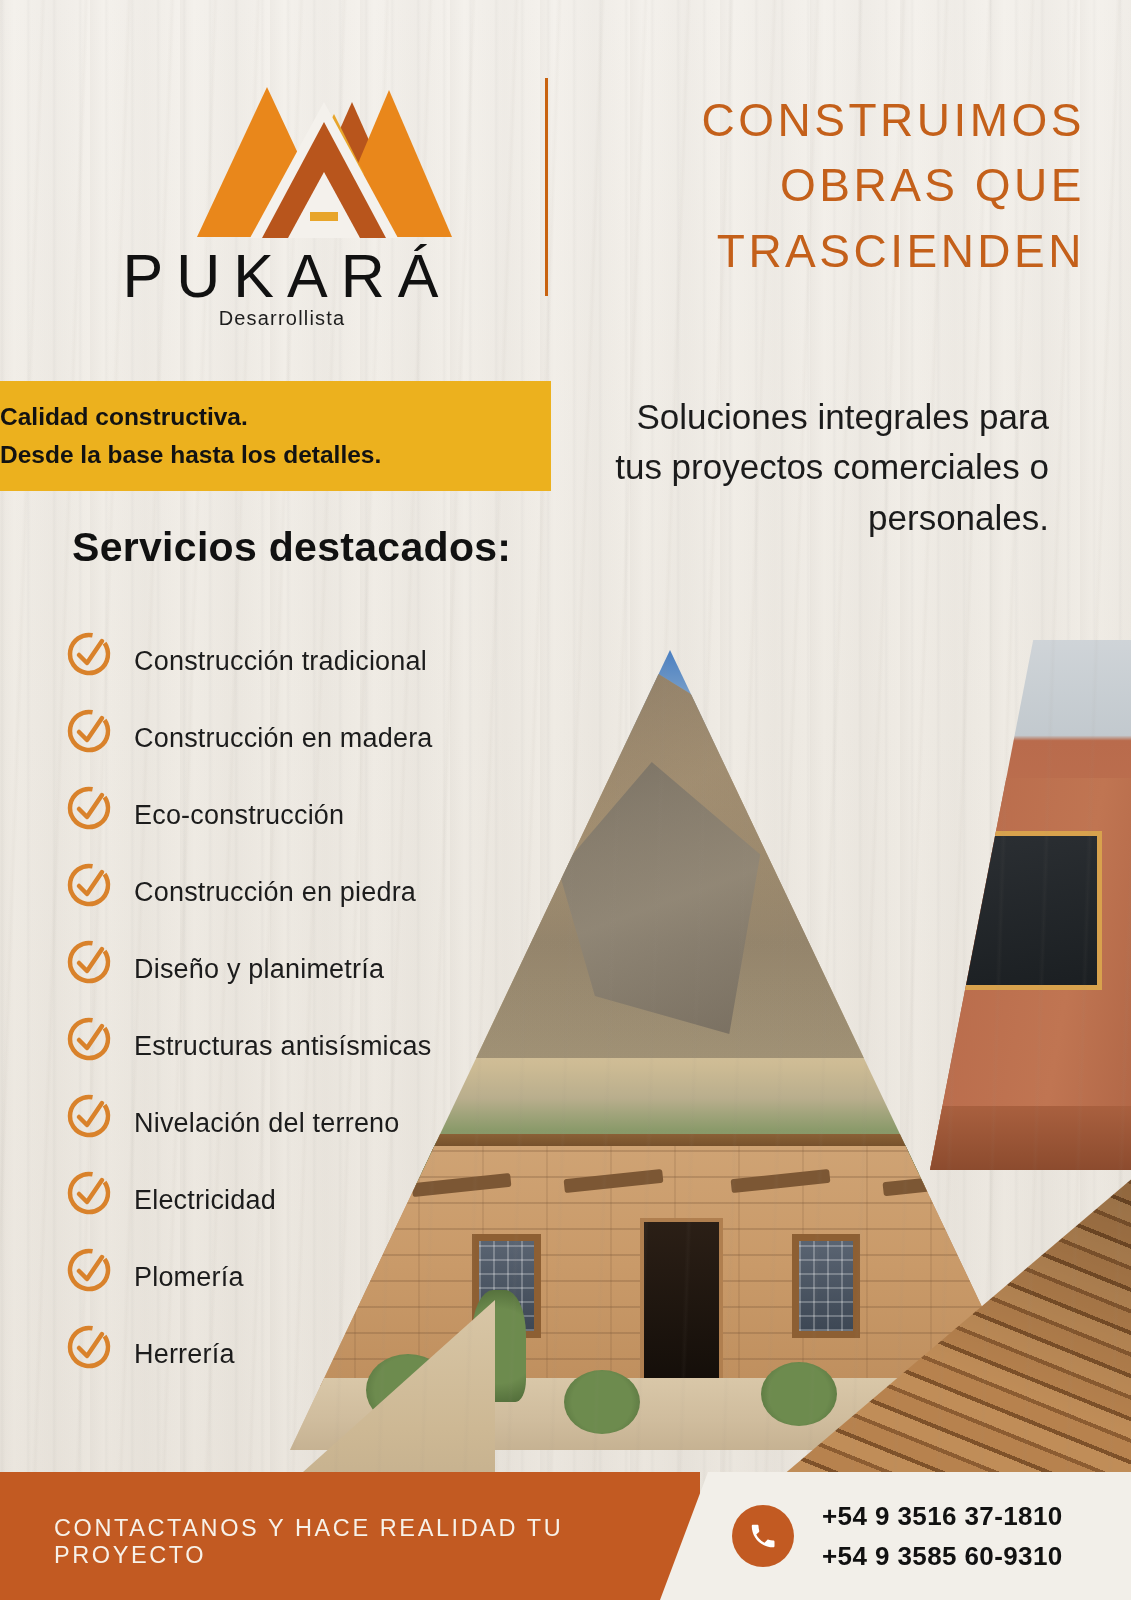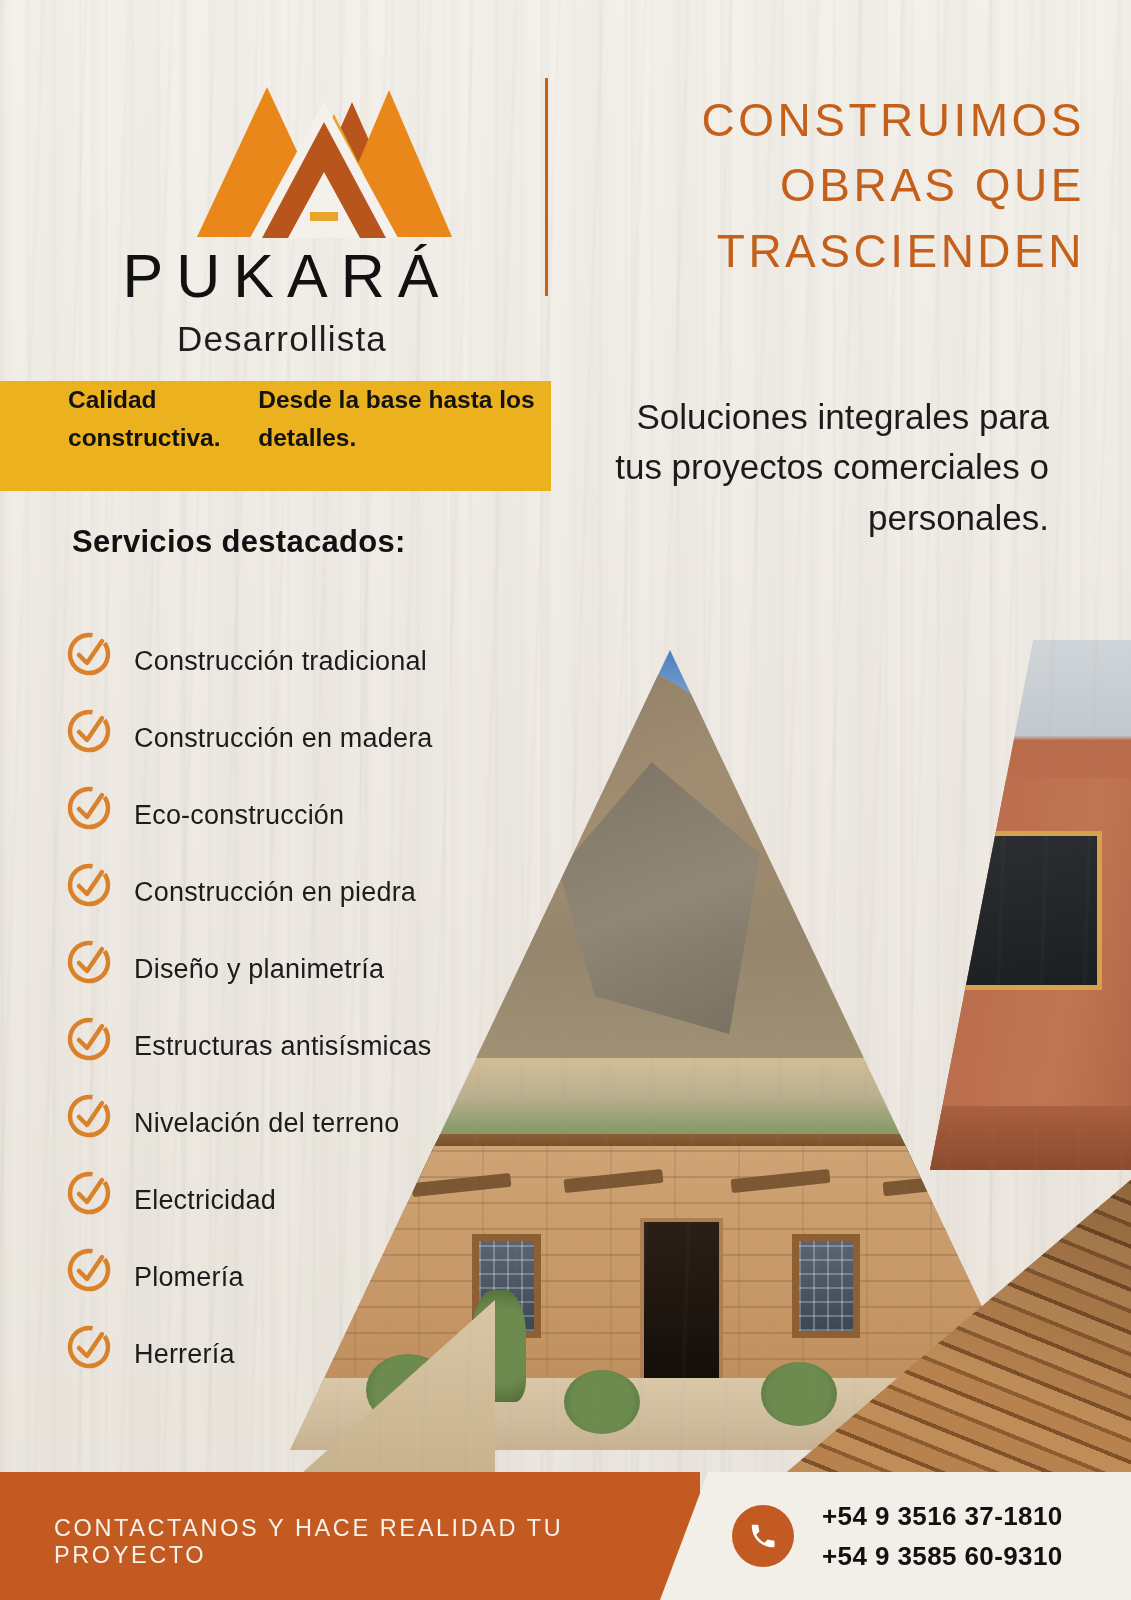--- a/index.html
+++ b/index.html
@@ -64,24 +64,23 @@
     font-size: 61px;
     letter-spacing: 13px;
     font-weight: 400;
     color: #111;
     margin-top: 4px;
     margin-left: 10px;
     line-height: 1;
     font-family: "Liberation Sans", sans-serif;
   }
   .logo-sub {
-    font-size: 35px;
+    font-size: 20px;
     color: #1d1d1d;
     letter-spacing: 1.2px;
-    margin-top: 12px;
   }
 
   
   .divider-v {
     position: absolute;
     left: 545px;
     top: 78px;
     width: 3px;
     height: 218px;
     background: #c8620f;
@@ -101,22 +100,22 @@
 
   
   .yellow-band {
     position: absolute;
     left: 0;
     top: 381px;
     width: 551px;
     height: 110px;
     background: #ecb11e;
     display: flex;
+    flex-direction: column;
     justify-content: center;
-    padding-left: 68px;
     box-sizing: border-box;
   }
   .yellow-band div {
     font-size: 24.5px;
     font-weight: bold;
     color: #121212;
     line-height: 1.55;
   }
 
   
@@ -129,21 +128,21 @@
     font-size: 35px;
     line-height: 1.44;
     color: #1b1b1b;
   }
 
   
   .services-title {
     position: absolute;
     left: 72px;
     top: 524px;
-    font-size: 31px;
+    font-size: 41px;
     font-weight: bold;
     color: #111;
     letter-spacing: .3px;
   }
   .services-list {
     position: absolute;
     left: 66px;
     top: 600px;
     width: 470px;
     margin: 0;

